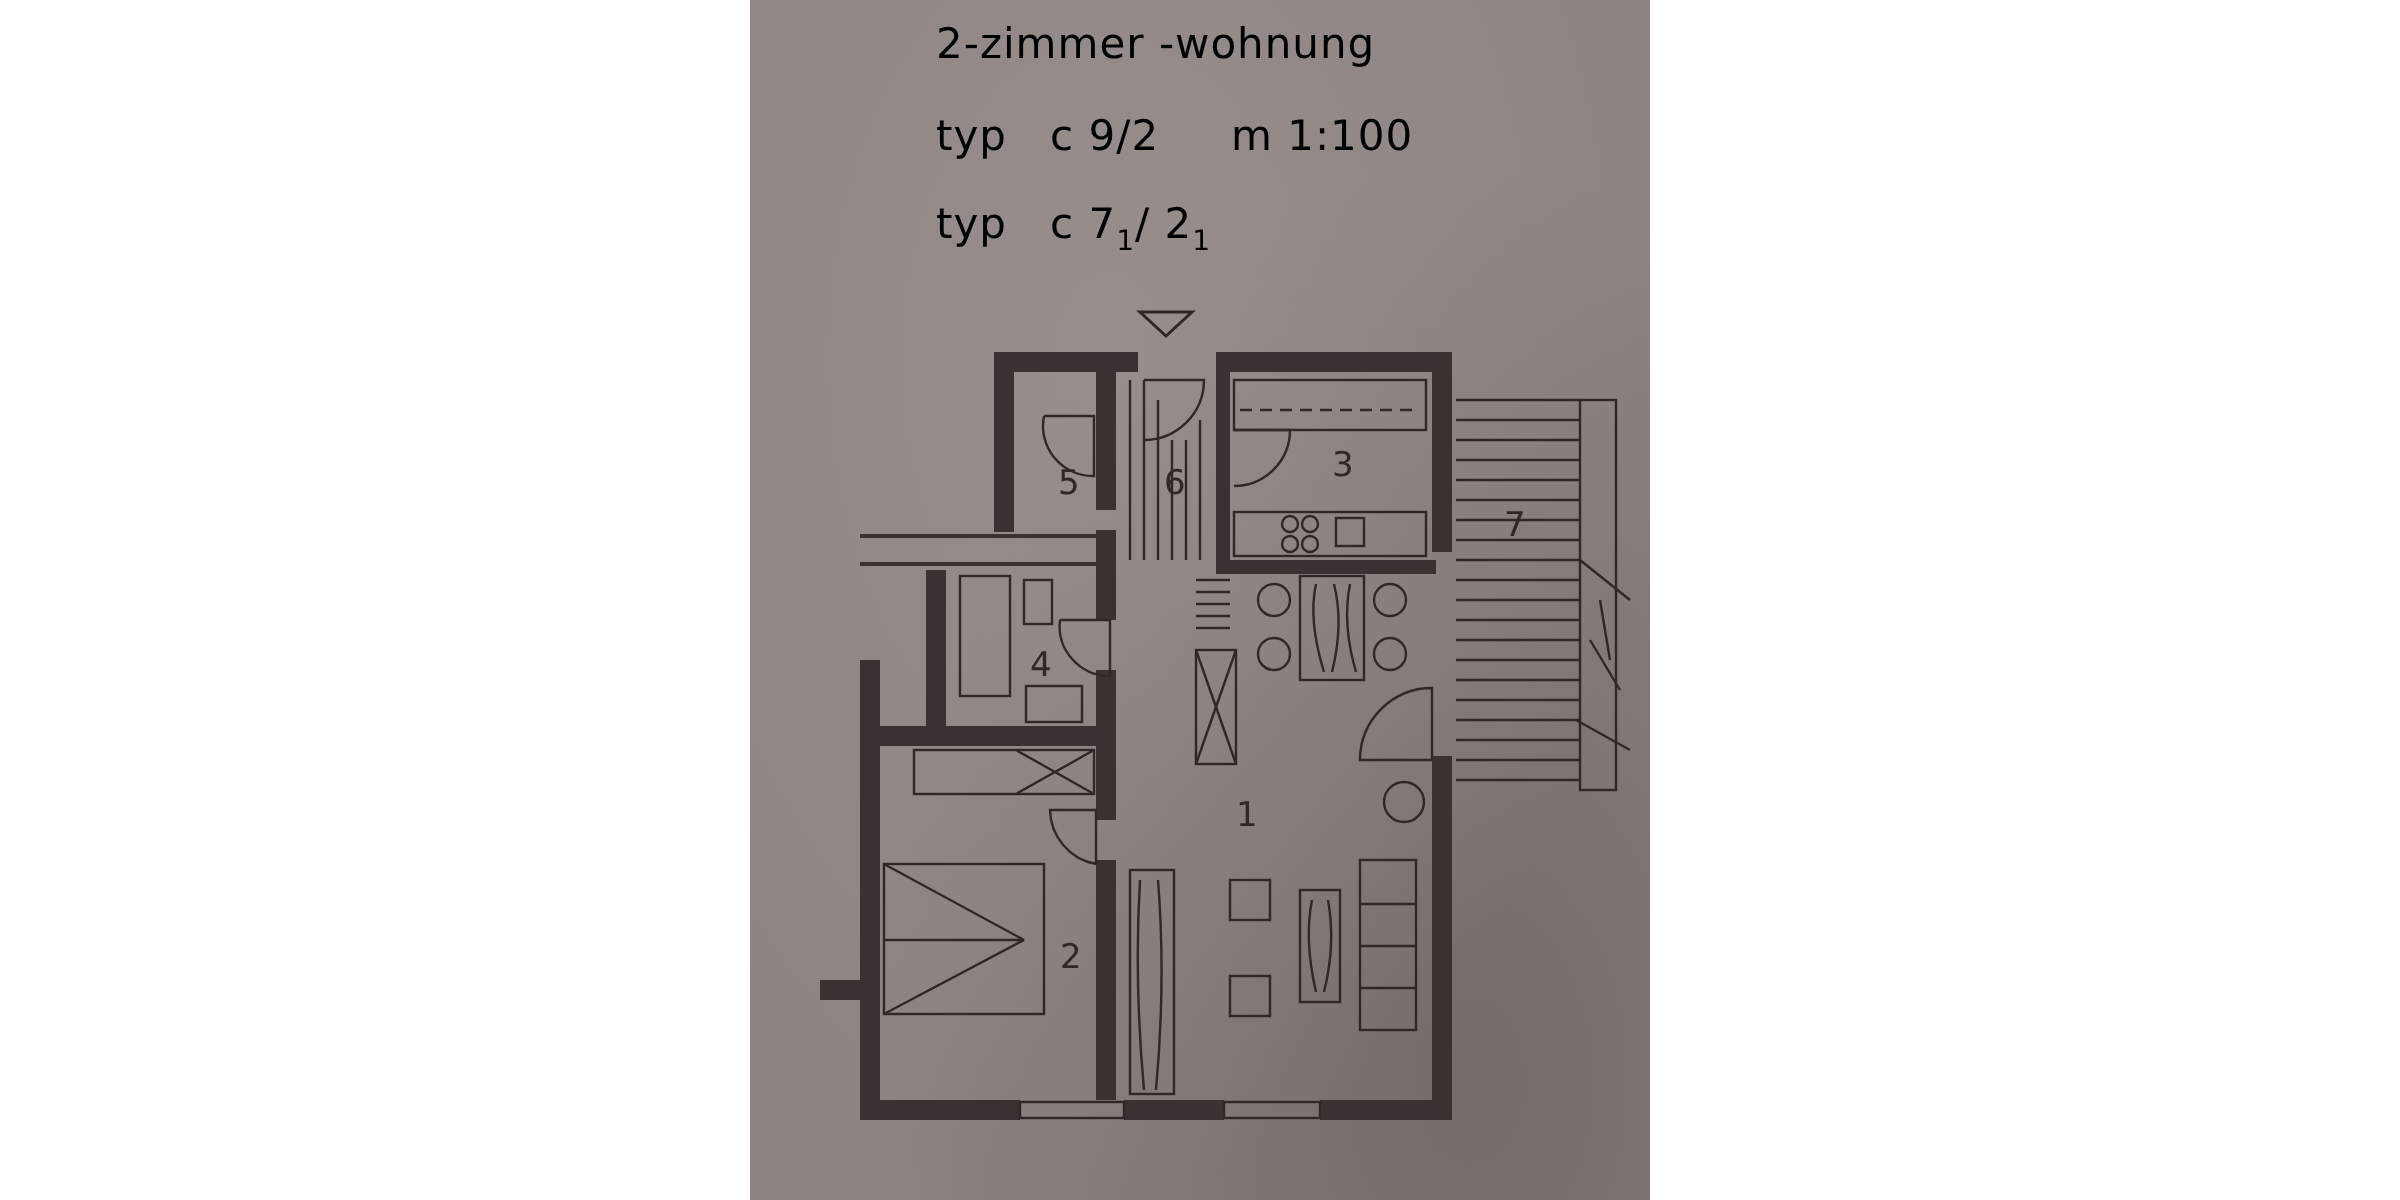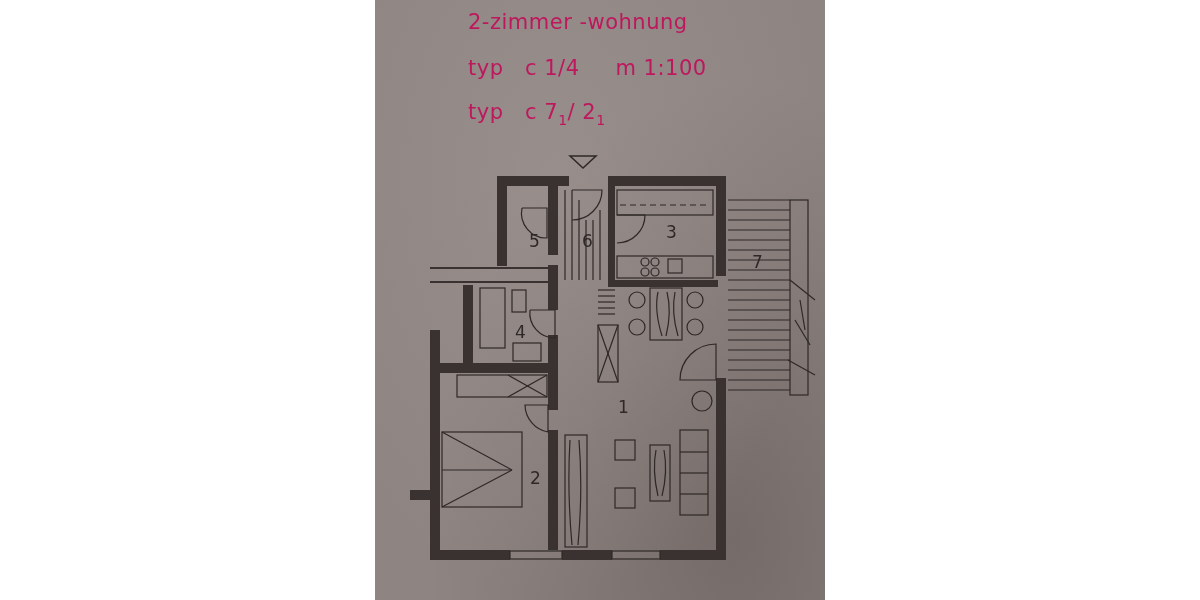--- a/index.html
+++ b/index.html
@@ -1,36 +1,36 @@
 <!DOCTYPE html>
 <html><head>
 <meta charset="utf-8">
 <style>
   html, body { margin:0; padding:0; background:#ffffff; }
   body { width:1200px; height:600px; position:relative; overflow:hidden; font-family:"DejaVu Sans", sans-serif; }
   .photo { position:absolute; left:375px; top:0; width:450px; height:600px; background:#8e8482;
     background-image: radial-gradient(ellipse at 40% 30%, rgba(160,150,148,0.55), rgba(110,100,98,0) 70%),
                       radial-gradient(ellipse at 80% 90%, rgba(70,62,60,0.35), rgba(70,62,60,0) 60%); }
-  .title { position:absolute; left:468px; font-family:"DejaVu Sans", sans-serif; color:#be185d; font-size:21px; letter-spacing:0.5px; }
+  .title { position:absolute; left:468px; font-family:"DejaVu Sans", sans-serif; color:#000000; font-size:21px; letter-spacing:0.5px; }
   .t1 { top:10px; }
   .t2 { top:56px; }
   .t3 { top:100px; }
   .sub { font-size:14px; position:relative; top:6px; }
   .plan { position:absolute; left:375px; top:0; width:450px; height:600px; }
   .lbl { font-family:"DejaVu Sans", sans-serif; font-size:17px; fill:#2e2826; }
 </style>
 </head>
 <body>
 
 <div class="photo"></div>
 
 <div class="title t1">2-zimmer -wohnung</div>
 <div class="title t2">
   <span>typ</span>&nbsp;&nbsp;
-  <span>c 1/4</span>&nbsp;&nbsp;&nbsp;&nbsp;
+  <span>c 9/2</span>&nbsp;&nbsp;&nbsp;&nbsp;
   <span>m 1:100</span>
 </div>
 <div class="title t3">
   <span>typ</span>&nbsp;&nbsp;
   <span>c 7</span><span class="sub">1</span><span>/ 2</span><span class="sub">1</span>
 </div>
 
 <svg class="plan" viewBox="375 0 450 600">
   <g stroke="#2e2826" fill="none" stroke-width="1.5">
 

